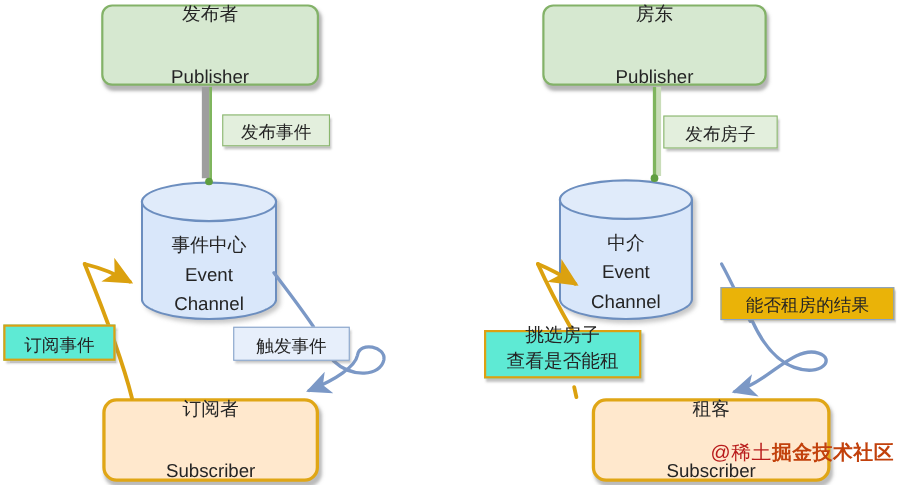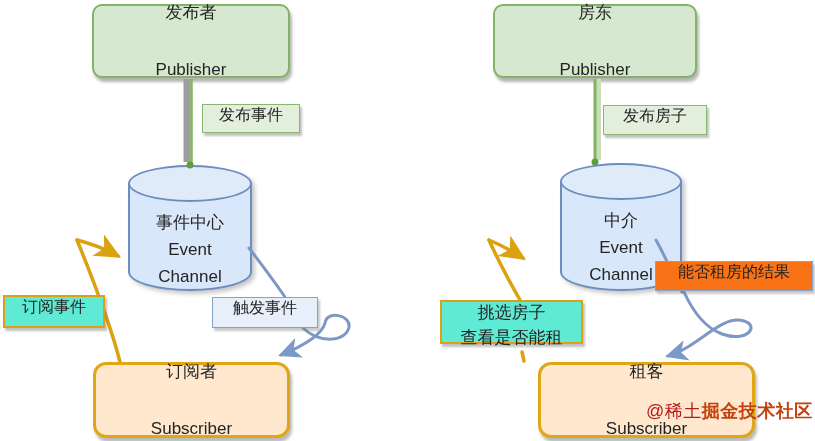--- a/index.html
+++ b/index.html
@@ -16,36 +16,36 @@
   .green-box {
     background:#d6e8d0; border:2px solid #83b268; border-radius:10px;
     box-shadow:2px 4px 3px rgba(120,120,120,0.55);
   }
   .orange-box {
     background:#ffe8cd; border:3px solid #e0a616; border-radius:13px;
     box-shadow:2px 4px 3px rgba(120,120,120,0.5);
   }
   .label {
     position:absolute; display:flex; flex-direction:column;
-    align-items:center; justify-content:flex-start; text-align:center;
-    font-size:16px; line-height:1.45; z-index:3;font-family:Liberation Mono, monospace;
+    align-items:center; justify-content:flex-end; text-align:center;
+    font-size:16px; line-height:1.45; z-index:3;
   }
   .green-label {
     background:#e3efdd; border:1.5px solid #8ab66e;
     box-shadow:2px 3px 2px rgba(120,120,120,0.45);
   }
   .peach-label {
     background:#5eead4; border:2px solid #dda012;
     box-shadow:2px 3px 2px rgba(120,120,120,0.45);
   }
   .blue-label {
     background:#e7effb; border:1.5px solid #86a2c9;
     box-shadow:2px 3px 2px rgba(120,120,120,0.4);
   }
-  .lighter-blue-label { background:#f97316; }
+  .lighter-blue-label { background:#eab308; }
 
   
   .cylinder { position:absolute; z-index:1; filter:drop-shadow(3px 3px 2px rgba(130,130,130,0.45)); }
   .cyl-top {
     position:absolute; left:0; right:0; top:0; height:37px;
     background:#e0ebfa; border:2.5px solid #6c8ebf; border-radius:50%; z-index:2;
   }
   .cyl-body {
     position:absolute; left:0; right:0; top:18px; bottom:0;
     background:#d9e7fa; border:2.5px solid #6c8ebf; border-top:none;
@@ -90,21 +90,21 @@
   <div class="node orange-box" style="left:93px; top:362px; width:197px; height:76px;">
     <span>订阅者</span>
     <span>Subscriber</span>
   </div>
 
   <div class="node green-box" style="left:493px; top:4px; width:204px; height:74px;">
     <span>房东</span>
     <span>Publisher</span>
   </div>
 
-  <div class="cylinder" style="left:560px; top:163px; width:122px; height:128px;">
+  <div class="cylinder" style="left:508px; top:163px; width:122px; height:128px;">
     <div class="cyl-body"></div>
     <div class="cyl-top"></div>
     <div class="cyl-text">
       <span>中介</span>
       <span>Event</span>
       <span>Channel</span>
     </div>
   </div>
 
   <div class="node orange-box" style="left:497px; top:362px; width:217px; height:76px;margin-left:41px;">

